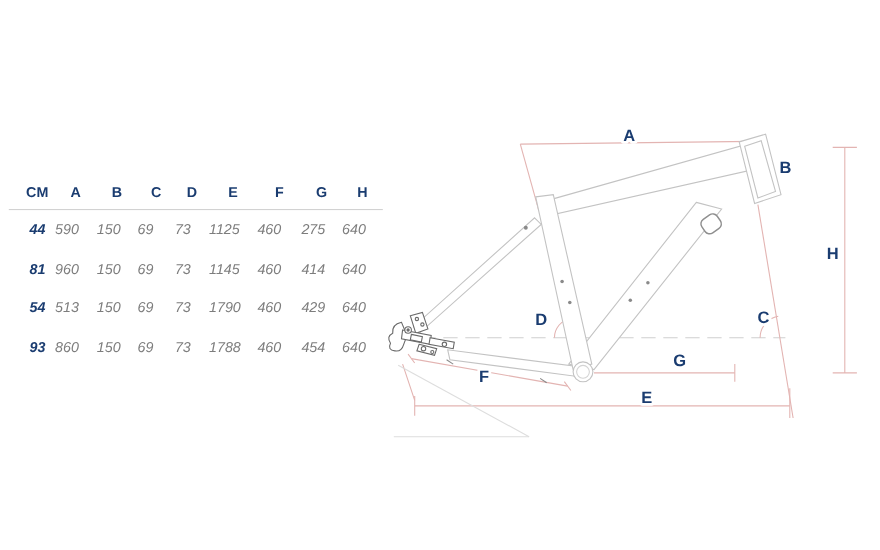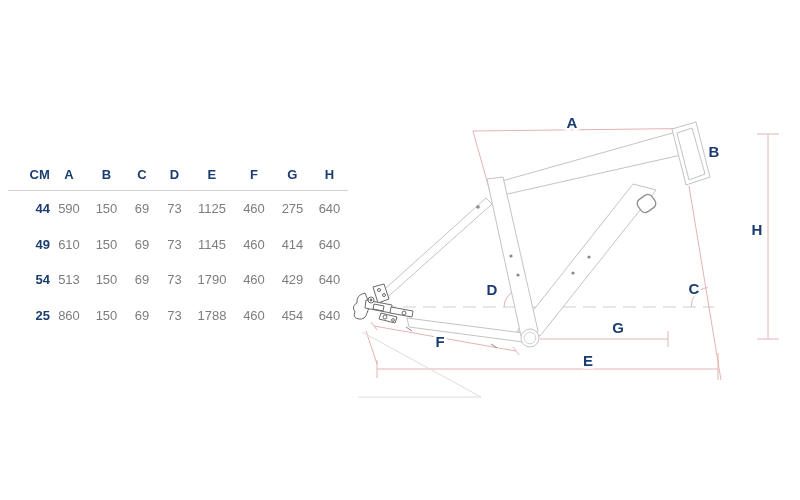--- a/index.html
+++ b/index.html
@@ -26,24 +26,24 @@
     height:32px;
     border-bottom:1px solid #d2d2d2;
   }
   .geo-head .cell {
     color:#1a3c70;
     font-weight:bold;
     font-size:13px;
     text-align:center;
     letter-spacing:0.2px;
   }
-  .geo-body .geo-row { height:35.5px; }
-  .cell { text-align:center; font-size:13px; }
+  .geo-body .geo-row { height:35.5px;font-style:italic; }
+  .cell { text-align:left; font-size:13px; }
   .cell.first {
-    text-align:right;
+    text-align:center;
     padding-left:10px;
   }
   .size-cell {
     color:#1a3c70;
     font-weight:bold;
   }
   .val-cell { color:#7d7d7d; }
 
   
   .diagram {
@@ -84,43 +84,43 @@
       <span class="cell val-cell">590</span>
       <span class="cell val-cell">150</span>
       <span class="cell val-cell">69</span>
       <span class="cell val-cell">73</span>
       <span class="cell val-cell">1125</span>
       <span class="cell val-cell">460</span>
       <span class="cell val-cell">275</span>
       <span class="cell val-cell">640</span>
     </div>
     <div class="geo-row">
-      <span class="cell first size-cell">49</span>
-      <span class="cell val-cell">610</span>
+      <span class="cell first size-cell">81</span>
+      <span class="cell val-cell">960</span>
       <span class="cell val-cell">150</span>
       <span class="cell val-cell">69</span>
       <span class="cell val-cell">73</span>
       <span class="cell val-cell">1145</span>
       <span class="cell val-cell">460</span>
       <span class="cell val-cell">414</span>
       <span class="cell val-cell">640</span>
     </div>
     <div class="geo-row">
       <span class="cell first size-cell">54</span>
       <span class="cell val-cell">513</span>
       <span class="cell val-cell">150</span>
       <span class="cell val-cell">69</span>
       <span class="cell val-cell">73</span>
       <span class="cell val-cell">1790</span>
       <span class="cell val-cell">460</span>
       <span class="cell val-cell">429</span>
       <span class="cell val-cell">640</span>
     </div>
     <div class="geo-row">
-      <span class="cell first size-cell">25</span>
+      <span class="cell first size-cell">93</span>
       <span class="cell val-cell">860</span>
       <span class="cell val-cell">150</span>
       <span class="cell val-cell">69</span>
       <span class="cell val-cell">73</span>
       <span class="cell val-cell">1788</span>
       <span class="cell val-cell">460</span>
       <span class="cell val-cell">454</span>
       <span class="cell val-cell">640</span>
     </div>
   </div>

